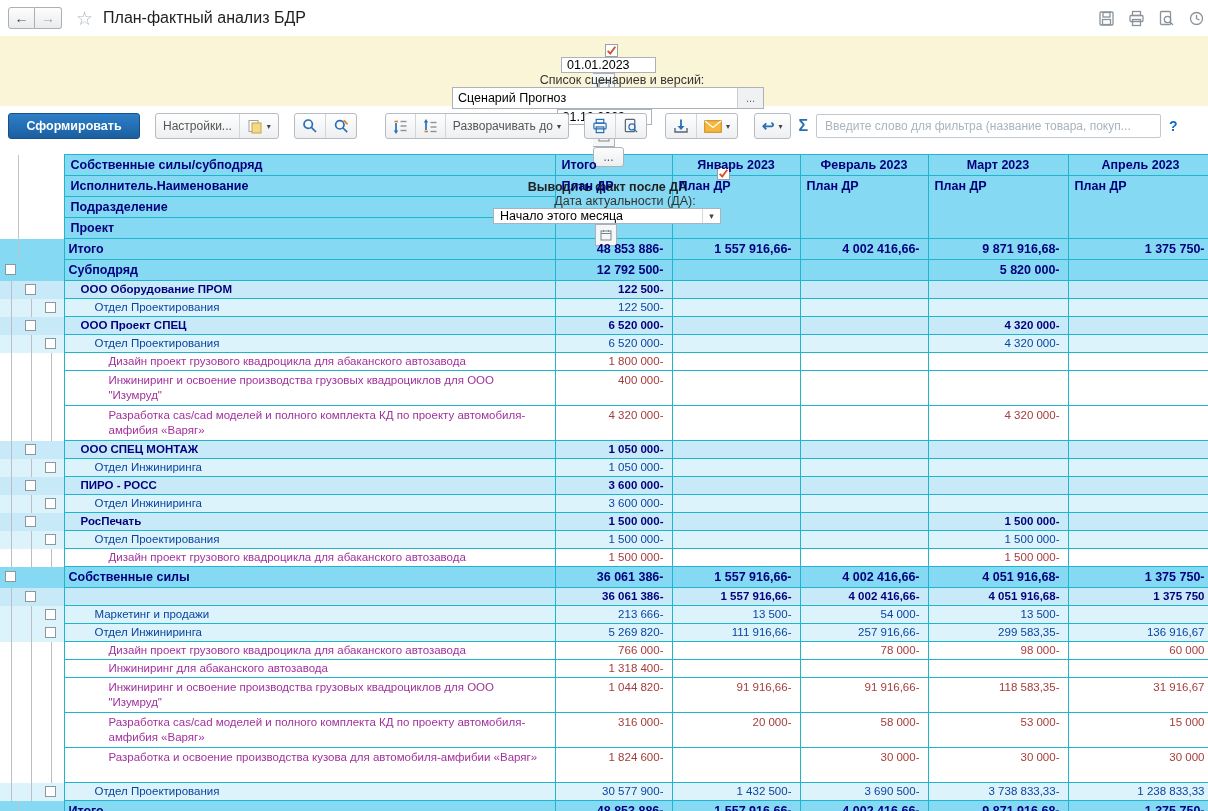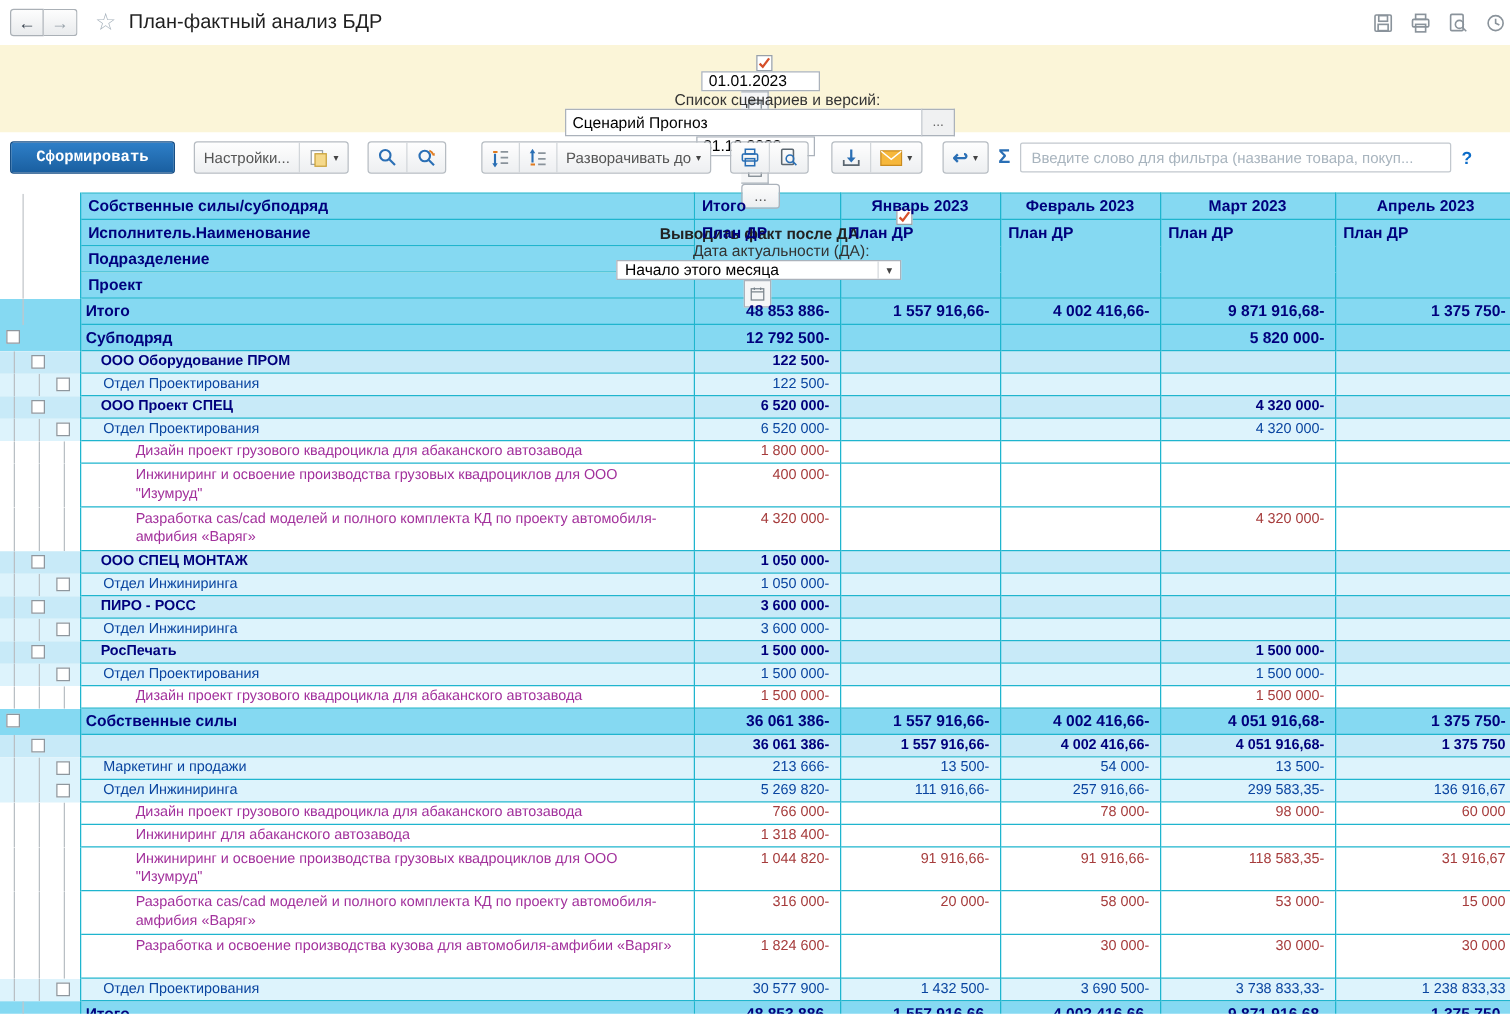--- a/index.html
+++ b/index.html
@@ -37,21 +37,21 @@
                   align-self:stretch; display:flex; align-items:center; justify-content:center; cursor:pointer; }
   .scen { display:inline-flex; }
   .scen .appendix { width:27px; height:22px; border:1px solid #ABB2BB; border-left:1px solid #C8CDD2;
                     margin-left:-1px; background:#F0F1F2; color:#666; font-size:11px; text-align:center;
                     line-height:20px; cursor:pointer; }
 
   
   .toolbar { height:40px; display:flex; align-items:center; padding-left:8px; background:#fff; }
   .genbtn { width:132px; height:26px; background:linear-gradient(#2E7FC8,#1A5FA0); border:1px solid #174F86;
             border-radius:3px; color:#fff; font-size:12.5px; font-weight:bold; cursor:pointer;
-            font-family:Liberation Mono, monospace; }
+            font-family:Liberation Sans, sans-serif; }
   .bgroup { display:inline-flex; border:1px solid #B6BCC2; border-radius:3px; background:linear-gradient(#FEFEFE,#EDEFF1); height:26px; }
   .tbtn { display:inline-flex; align-items:center; justify-content:center; padding:0 7px; cursor:pointer;
           border-left:1px solid #D2D6DA; font-size:12px; color:#555; gap:4px; }
   .tbtn:first-child { border-left:none; }
   .tbtn .caret { font-size:8px; color:#444; }
   .sigma { font-size:16px; font-weight:bold; color:#2A6FB5; padding:0 8px; cursor:pointer; }
   .filterinp { width:345px; height:24px; border:1px solid #C2C8CE; border-radius:2px; font-size:12px;
                padding:0 8px; font-family:"Liberation Sans",sans-serif; color:#333; }
   .filterinp::placeholder { color:#A8B4BE; }
   .help { font-size:14px; font-weight:bold; color:#0B6BC8; margin-left:8px; cursor:pointer; }
@@ -79,21 +79,21 @@
   tr.r-group td { height:21px; background:#85D9F2; }
   tr.r-group td.name, tr.r-group td.val { color:#00007D; font-weight:bold; font-size:12.5px; }
   tr.r-l2 td { background:#C8EAF8; }
   tr.r-l2 td.name, tr.r-l2 td.val { color:#00007D; font-weight:bold; }
   tr.r-l3 td { background:#DDF3FC; }
   tr.r-l4 td { background:#fff; }
   tr.r-l4 td.name { color:#A2319C; }
   tr.r-l4 td.val  { color:#A63C3C;margin-top:16px; }
   td.name.lv1 { padding-left:4px; }
   td.name.lv2 { padding-left:16px; }
-  td.name.lv3 { padding-left:18px; }
+  td.name.lv3 { padding-left:30px; }
   td.name.lv4 { padding-left:44px; }
 </style>
 </head>
 <body>
 
 <div class="topbar">
   <div class="navbtns">
     <button class="nav b"><span>←</span></button>
     <button class="nav f"><span>→</span></button>
   </div>

